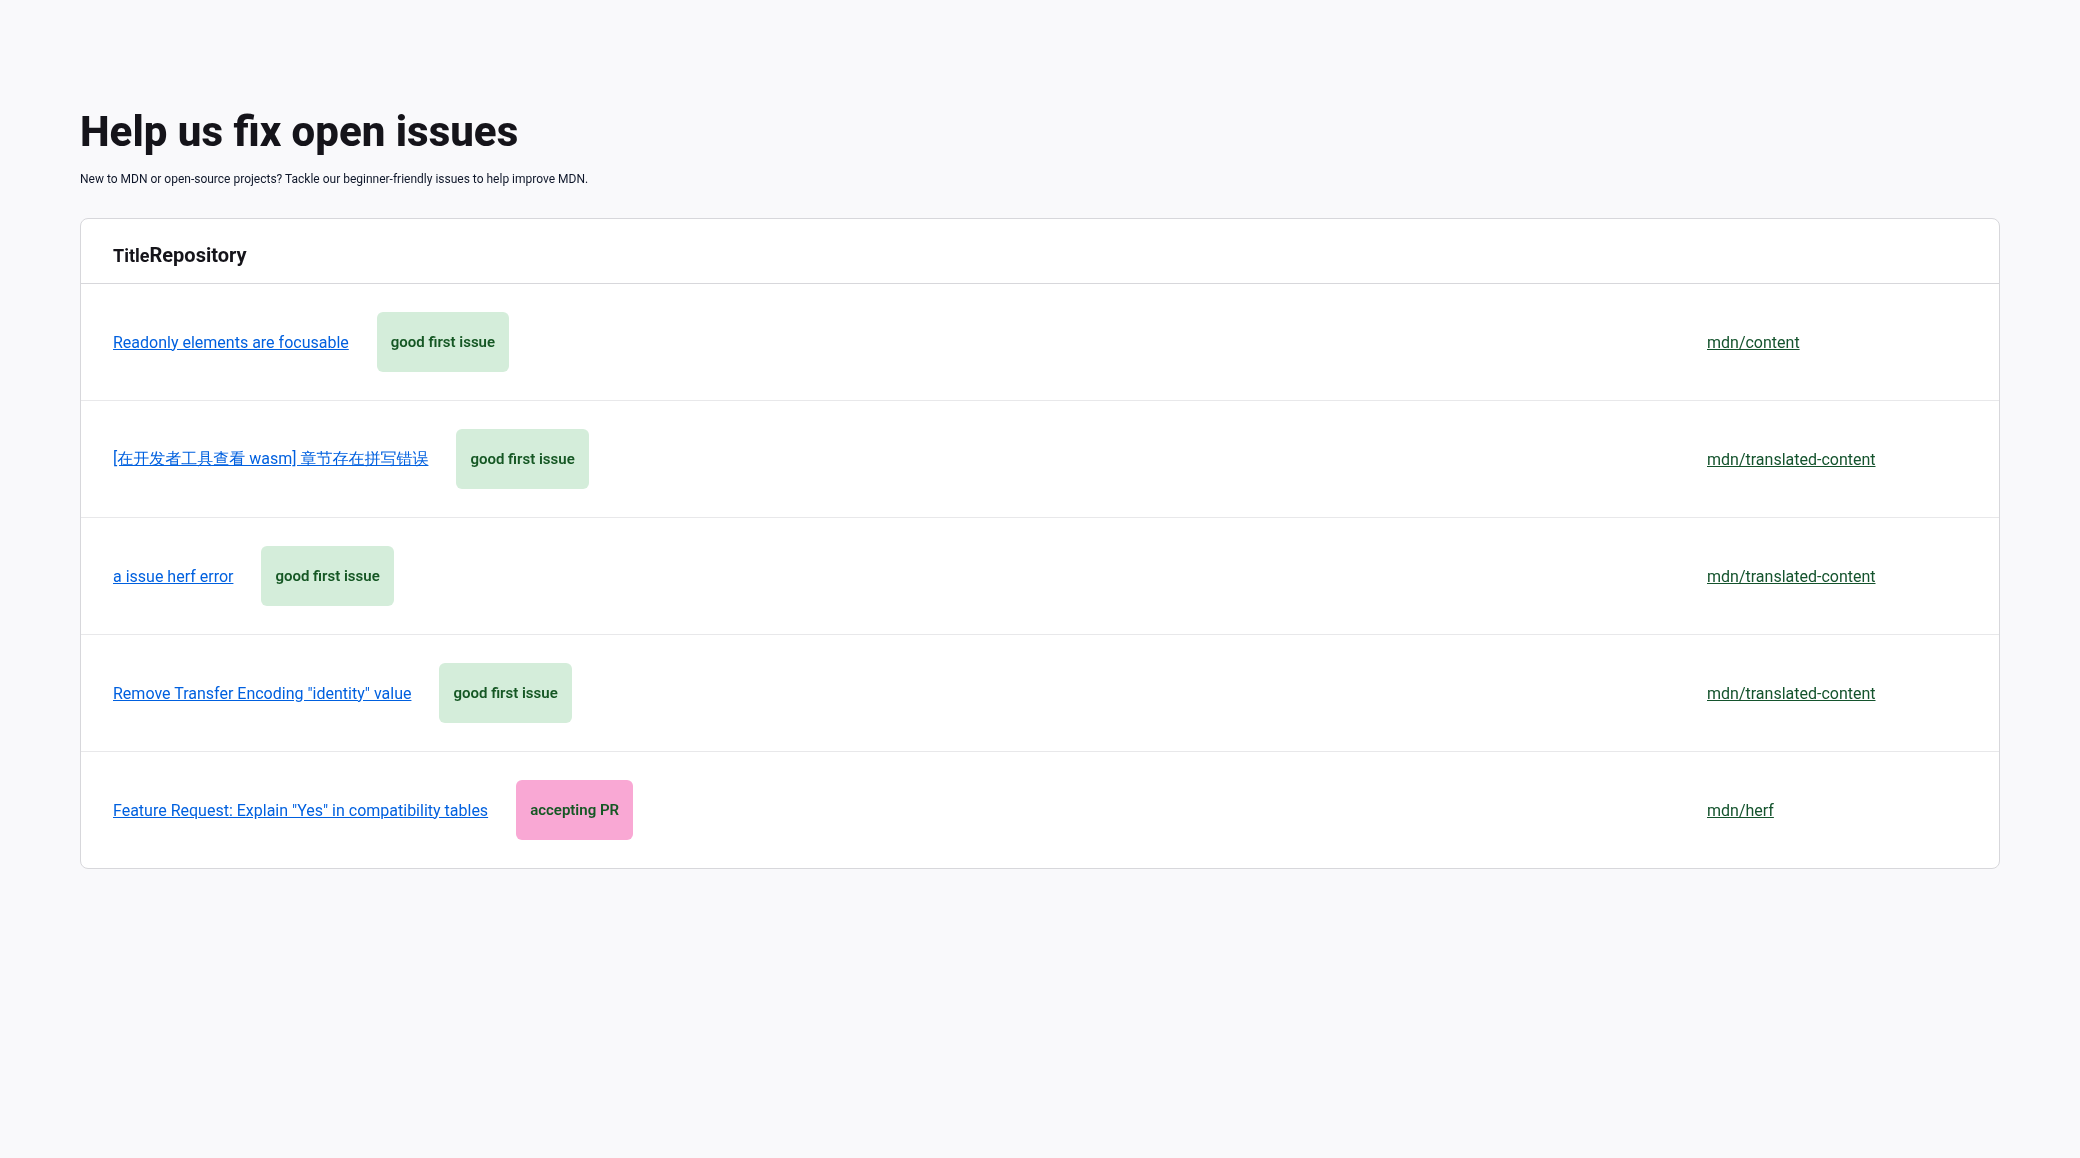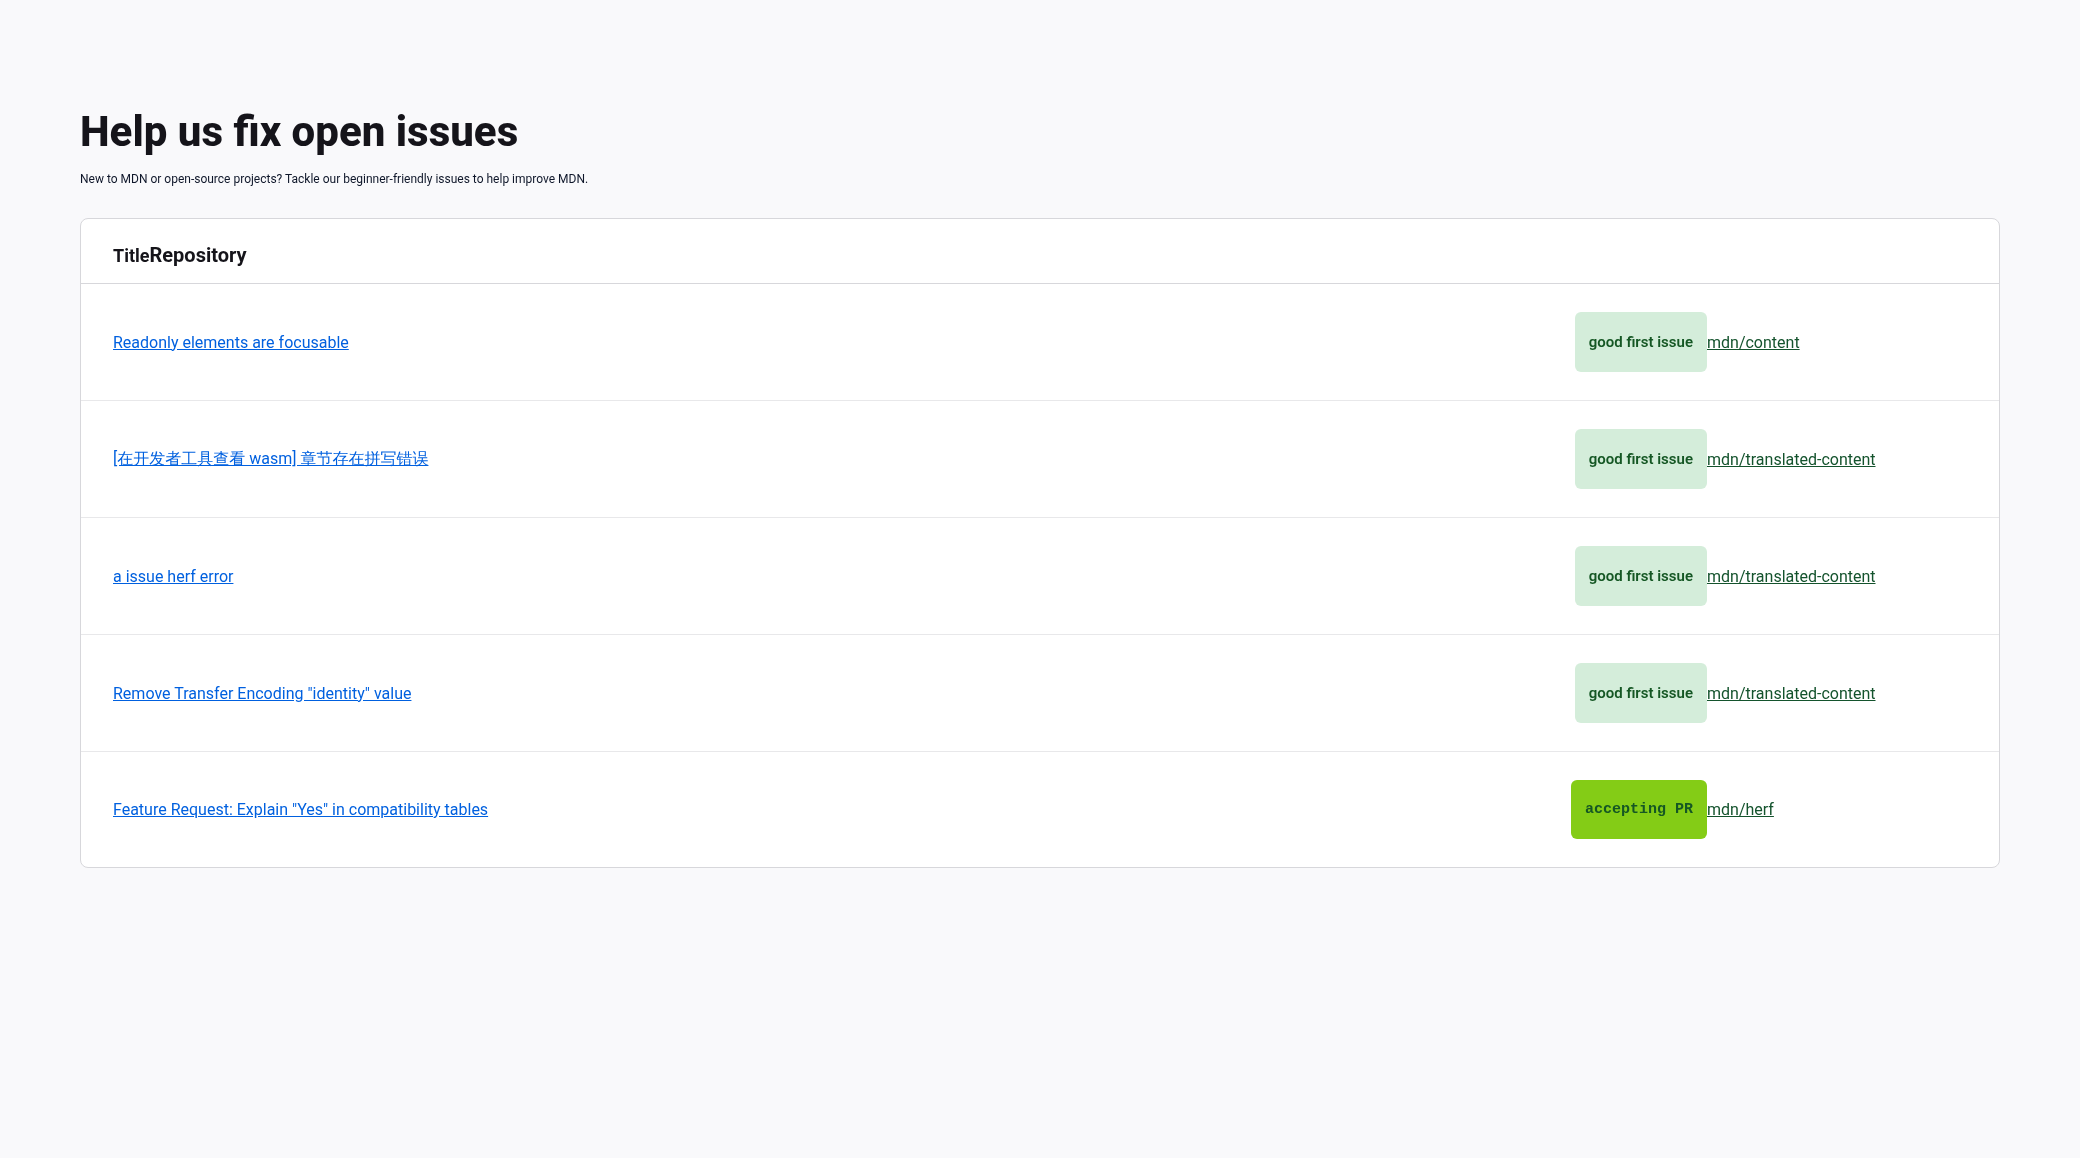--- a/index.html
+++ b/index.html
@@ -69,23 +69,22 @@
       border-bottom: 1px solid #e8e8ea;
     }
 
     .table-row:last-child {
       border-bottom: none;
     }
 
     .row-left {
       display: flex;
       align-items: center;
-      gap: 36px;
+      gap: 28px;
       flex: 1;
-      justify-content: space-between;
     }
 
     .issue-link {
       color: #0060df;
       text-decoration: underline;
       font-size: 16px;
       cursor: pointer;
     }
 
     .badge {
@@ -96,23 +95,22 @@
       font-weight: 600;
       white-space: nowrap;
     }
 
     .badge-good-first-issue {
       background-color: #d4edda;
       color: #155724;
     }
 
     .badge-accepting-pr {
-      background-color: #84cc16;
+      background-color: #f9a8d4;
       color: #155724;
-      font-family: Liberation Mono, monospace;
     }
 
     .repo-link {
       color: #14532d;
       text-decoration: underline;
       font-size: 16px;
       min-width: 260px;
       cursor: pointer;
     }
   </style>

